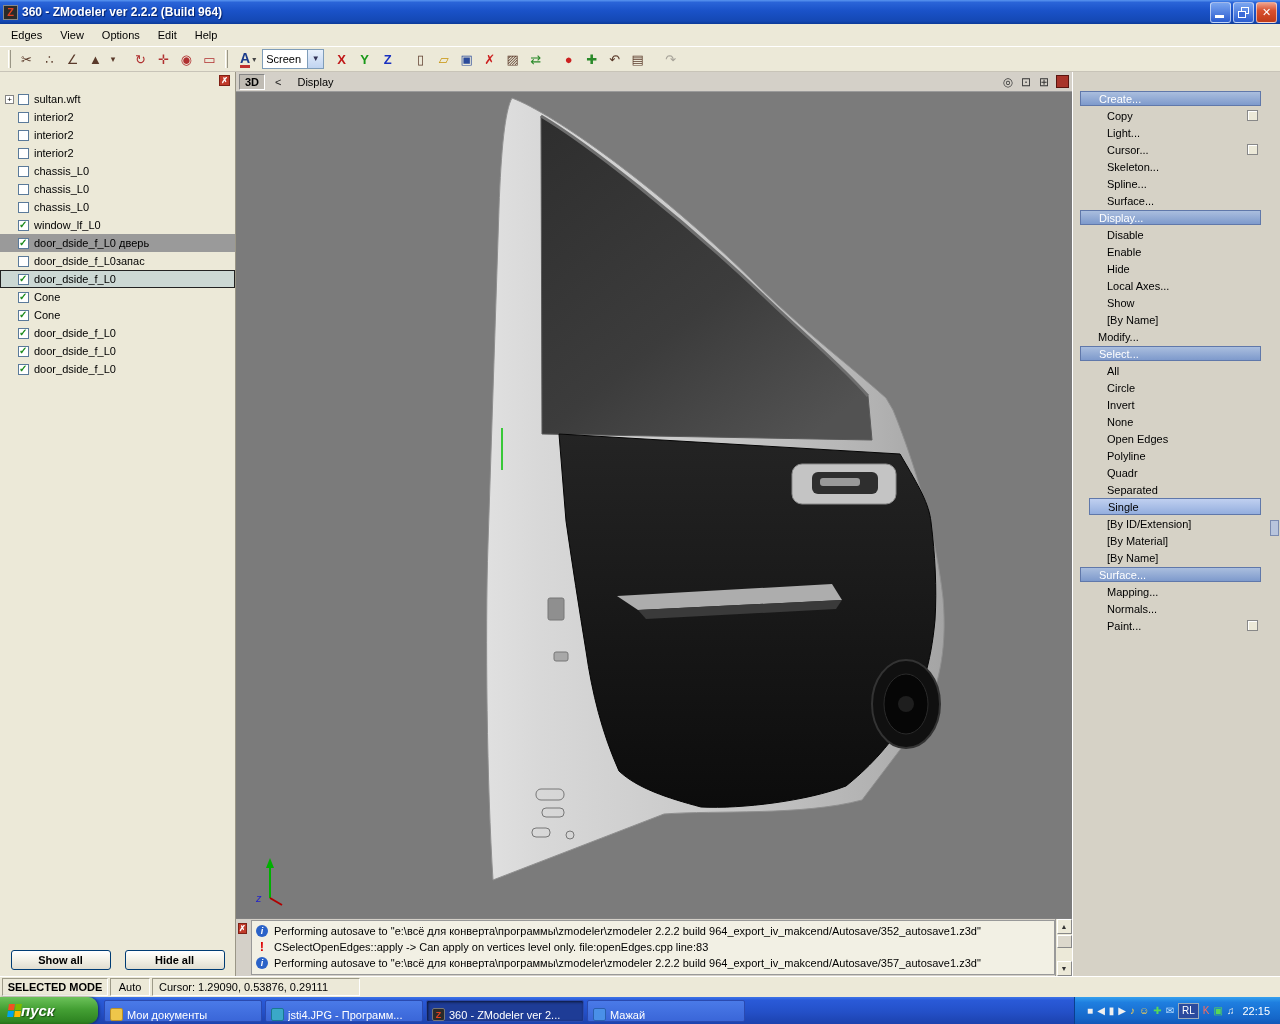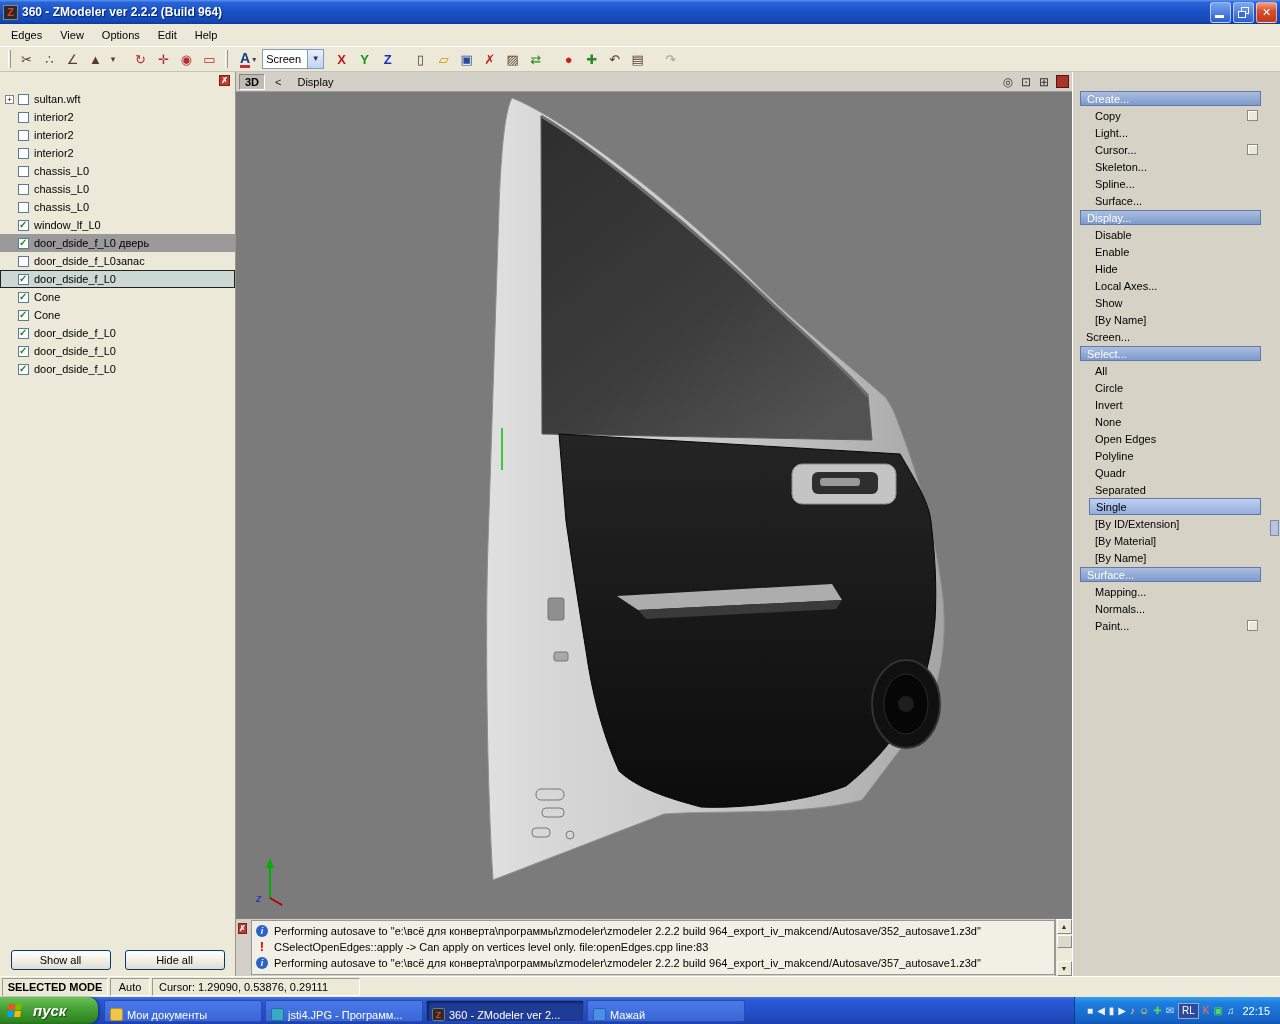--- a/index.html
+++ b/index.html
@@ -53,21 +53,21 @@
   .tree{flex:1;overflow:hidden;padding-top:2px;}
   .tree-row{height:18px;display:flex;align-items:center;padding:0 3px 0 5px;white-space:nowrap;}
   .expander{width:9px;height:9px;border:1px solid #848484;background:#fff;font-size:8px;line-height:7px;
     text-align:center;margin-right:4px;flex:none;}
   .checkbox{width:11px;height:11px;border:1px solid #5a7a9a;background:#fff;margin-right:5px;flex:none;position:relative;}
   .checkbox.checked::after{content:"✓";position:absolute;left:0px;top:-2px;font-size:10px;color:#1a8a1a;font-weight:bold;}
   .tree-row.selected{background:#9a9a9a;}
   .tree-row.editing{background:#ccd8d4;outline:1px solid #222;outline-offset:-1px;}
   .tree-bottom{height:28px;display:flex;gap:14px;justify-content:center;align-items:center;flex:none;padding-bottom:4px;}
   .xp-btn{width:100px;height:20px;font-size:11px;border:1px solid #003c74;border-radius:3px;
-    background:linear-gradient(180deg,#ffffff,#f4f2e8 45%,#e0ddd0);}
+    background:linear-gradient(180deg,#ffffff,#f4f2e8 45%,#e0ddd0);font-weight:bold;}
 
   
   .center{width:836px;display:flex;flex-direction:column;flex:none;}
   .vp-header{height:20px;background:#d4d0c8;display:flex;align-items:center;padding:0 3px;border-bottom:1px solid #9a9a9a;flex:none;}
   .vp-mode{width:26px;height:16px;background:#c0bcb4;border:1px solid;border-color:#868686 #fff #fff #868686;
     text-align:center;font-size:11px;font-weight:bold;line-height:14px;}
   .vp-back{margin-left:10px;color:#222;}
   .vp-name{margin-left:16px;text-align:right;}
   .vp-icons{margin-left:auto;display:flex;align-items:center;gap:2px;}
   .vp-icon{width:16px;height:16px;font-size:12px;color:#333;text-align:center;line-height:16px;}
@@ -84,42 +84,42 @@
     font-style:italic;text-align:center;line-height:12px;flex:none;}
   .log-line.err .licon{background:transparent;color:#d00;font-size:13px;font-style:normal;}
   .log-scroll{width:17px;background:#ece9d8;border-left:1px solid #999;display:flex;flex-direction:column;align-items:center;flex:none;}
   .sbtn{width:15px;height:15px;background:#ece9d8;border:1px solid;border-color:#fff #888 #888 #fff;
     font-size:7px;line-height:13px;text-align:center;color:#333;flex:none;}
   .sthumb{width:15px;height:13px;background:#dcd8cc;border:1px solid;border-color:#fff #888 #888 #fff;margin-top:1px;}
   .sspace{flex:1;}
 
   
   .cmd-panel{width:208px;background:#d6d2c6;border-left:1px solid #fff;padding-top:18px;position:relative;flex:none;}
-  .cmd-item{height:17px;margin-left:16px;width:172px;display:flex;align-items:center;padding-left:6px;}
+  .cmd-item{height:17px;margin-left:16px;width:172px;display:flex;align-items:center;padding-left:18px;}
   .cmd-item.hdr{margin-left:7px;width:181px;height:15px;margin-top:1px;margin-bottom:1px;color:#fff;
     background:linear-gradient(180deg,#aabede,#7e9acc);border:1px solid #6078aa;}
   .cmd-item.sel{background:linear-gradient(180deg,#c0d0f0,#94aede);border:1px solid #6078aa;}
   .cmd-item.plain{margin-left:7px;width:181px;}
   .optbox{width:11px;height:11px;border:1px solid #888;background:#ece9d8;box-shadow:inset 1px 1px 0 #fff;
     margin-left:auto;margin-right:3px;flex:none;}
   .rp-scroll{position:absolute;right:1px;top:448px;width:9px;height:16px;background:#b8c4dc;border:1px solid #7a8ab0;}
 
   
   .statusbar{height:21px;display:flex;gap:2px;background:#ece9d8;padding:1px 2px;border-top:1px solid #fff;}
   .sseg{border:1px solid;border-color:#9d9a88 #fff #fff #9d9a88;background:#ece9d8;
     display:flex;align-items:center;padding:0 6px;white-space:nowrap;overflow:hidden;}
   .sseg.msg{flex:1;}
   .sseg.mode{width:106px;justify-content:center;font-weight:bold;}
   .sseg.auto{width:40px;justify-content:center;}
   .sseg.cursor{width:208px;}
 
   
   .taskbar{height:27px;display:flex;align-items:center;
     background:linear-gradient(180deg,#3d74e8 0%,#2a5ad8 12%,#2450c8 55%,#1c42ae 100%);}
-  .start-btn{width:98px;height:27px;border-radius:0 10px 10px 0;display:flex;align-items:center;gap:12px;padding:0 14px 0 8px;
+  .start-btn{width:98px;height:27px;border-radius:0 10px 10px 0;display:flex;align-items:center;gap:0;padding:0 14px 0 8px;
     background:linear-gradient(180deg,#6cc25a,#44a034 45%,#2f8522 90%,#267018);box-shadow:1px 0 3px #00000080;
     color:#fff;font-size:15px;font-weight:bold;font-style:italic;flex:none;text-shadow:1px 1px 1px #1a4a10;}
   .start-logo{display:grid;grid-template-columns:6px 6px;grid-template-rows:6px 6px;gap:1px;transform:skewX(-8deg);flex:none;}
   .start-logo span{display:block;}
   .lg1{background:#f25022;} .lg2{background:#7fba00;} .lg3{background:#00a4ef;} .lg4{background:#ffb900;}
   .tasks{display:flex;gap:3px;margin-left:6px;flex:1;overflow:hidden;}
   .task-btn{width:158px;height:22px;border-radius:2px;border:1px solid #2a4ab0;display:flex;align-items:flex-end;gap:4px;
     padding:0 5px;color:#fff;background:linear-gradient(180deg,#4a7ae8,#3a66d8);white-space:nowrap;overflow:hidden;flex:none;}
   .task-btn.active{background:#1e3c96;box-shadow:inset 1px 1px 3px #000a;}
   .ticon{width:13px;height:13px;border-radius:2px;flex:none;font-size:9px;font-weight:bold;text-align:center;line-height:13px;color:#fff;}
@@ -466,21 +466,21 @@
       </div>
       <div class="cmd-item">
         <span class="cmd-label">Show</span>
         <span class="optbox" style="visibility: hidden;"></span>
       </div>
       <div class="cmd-item">
         <span class="cmd-label">[By Name]</span>
         <span class="optbox" style="visibility: hidden;"></span>
       </div>
       <div class="cmd-item plain">
-        <span class="cmd-label">Screen...</span>
+        <span class="cmd-label">Modify...</span>
         <span class="optbox" style="visibility: hidden;"></span>
       </div>
       <div class="cmd-item hdr">
         <span class="cmd-label">Select...</span>
         <span class="optbox" style="visibility: hidden;"></span>
       </div>
       <div class="cmd-item">
         <span class="cmd-label">All</span>
         <span class="optbox" style="visibility: hidden;"></span>
       </div>

